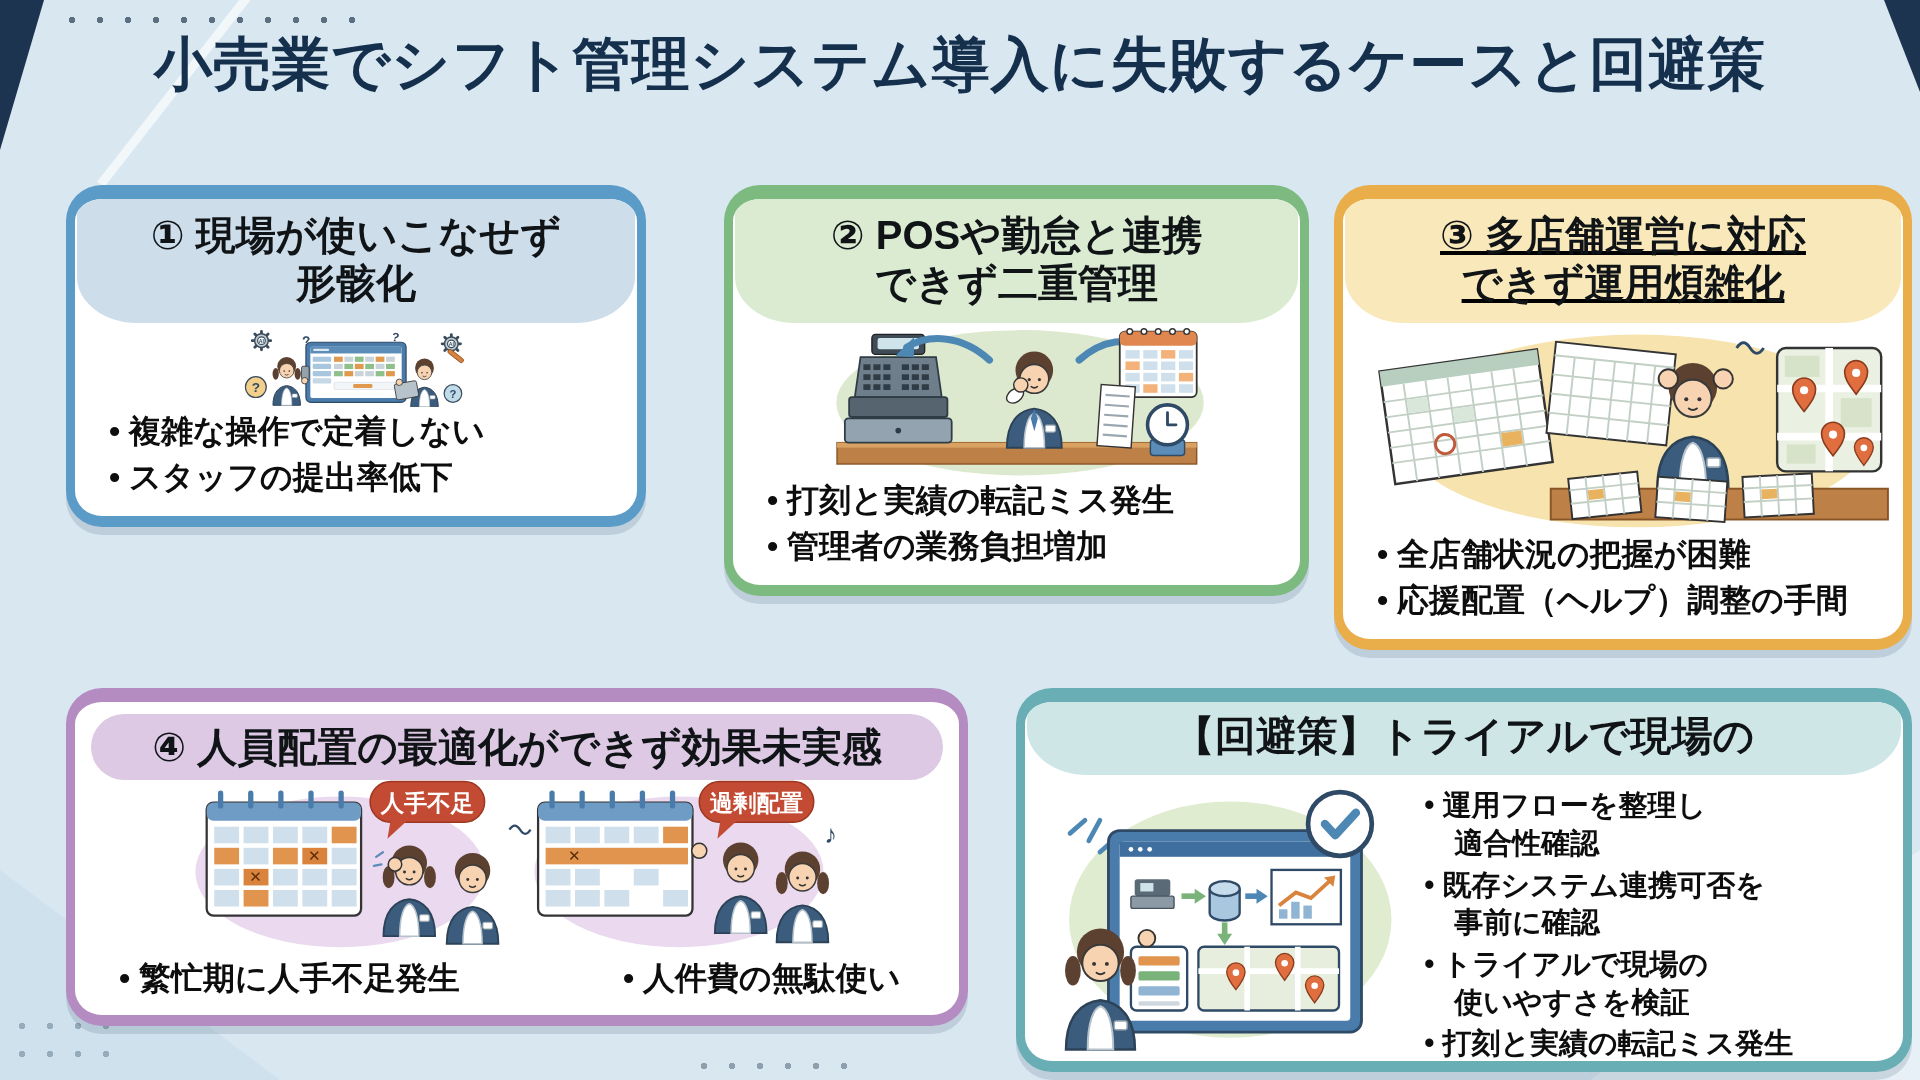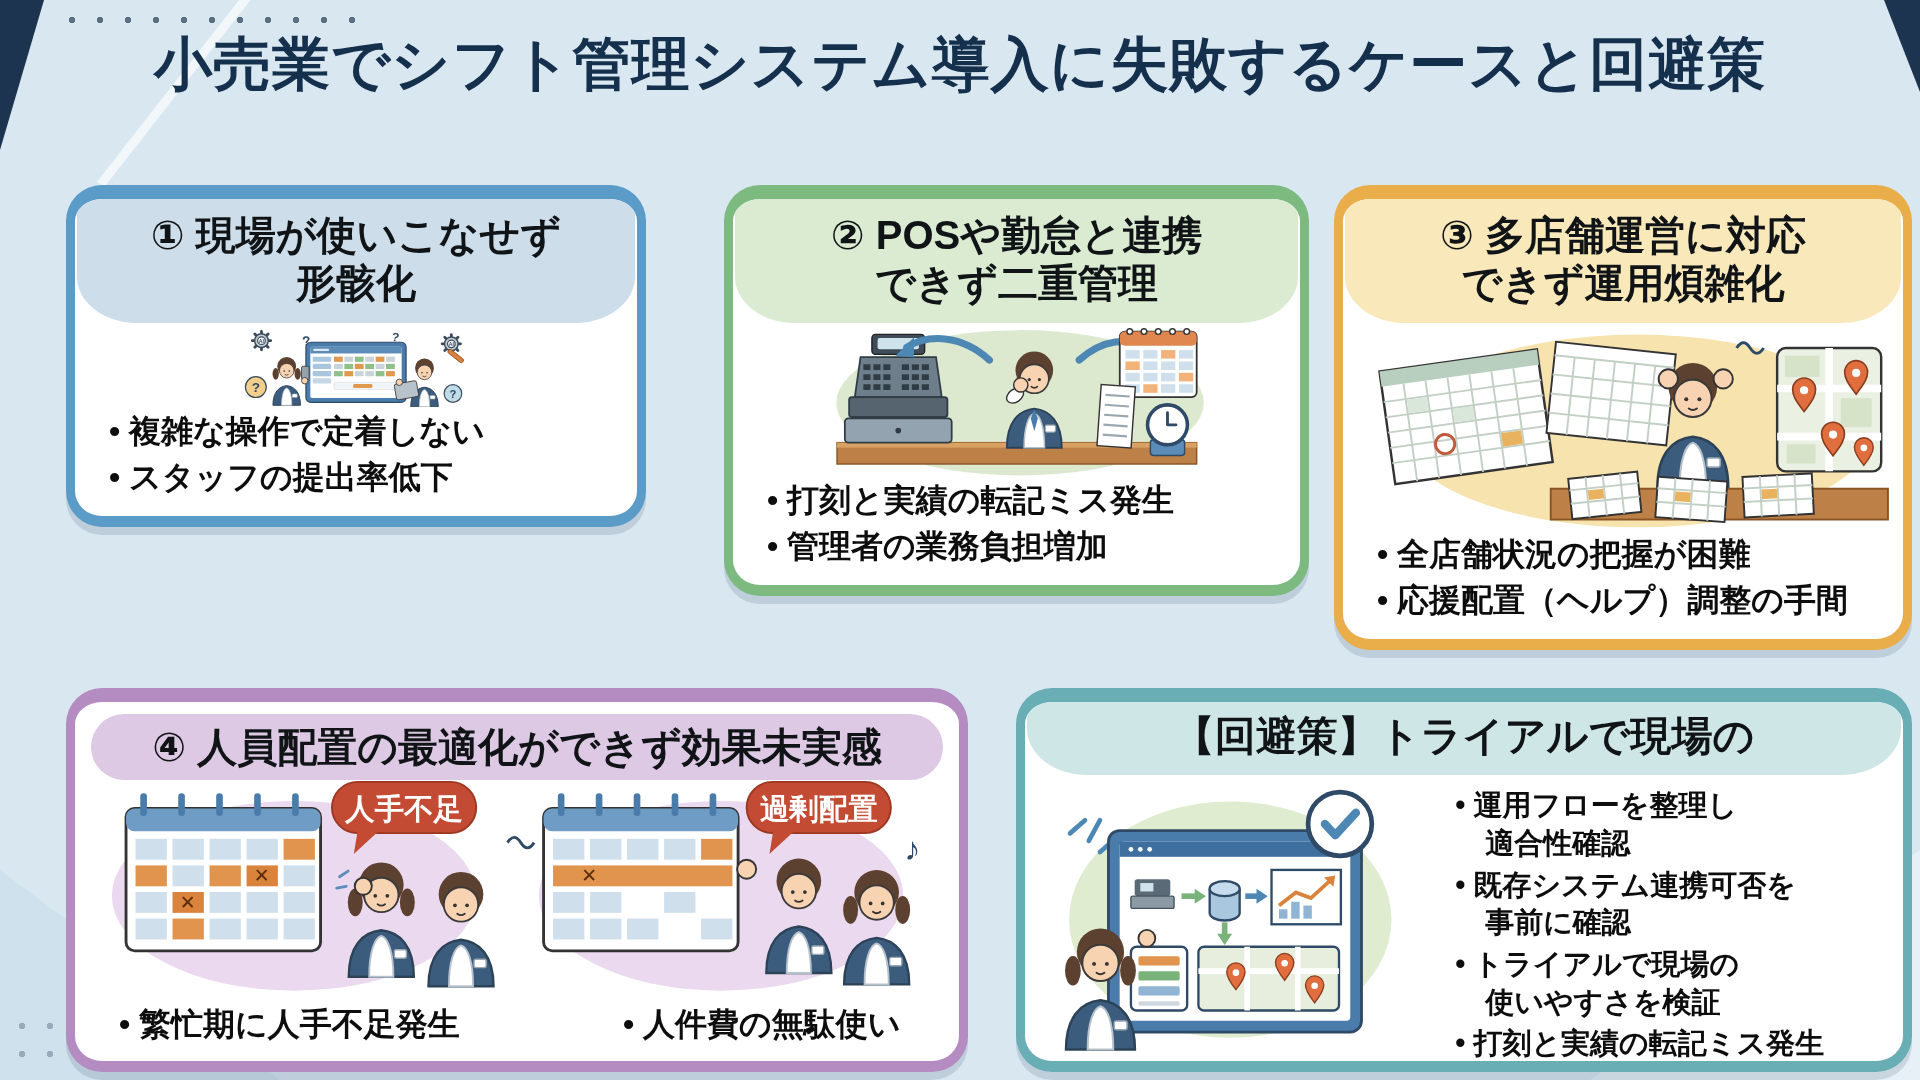--- a/index.html
+++ b/index.html
@@ -37,30 +37,30 @@
   
   .card{
     position:absolute;background:#fff;border-style:solid;box-sizing:border-box;
     border-width:14px 9px 11px 9px;border-radius:36px;
     display:flex;flex-direction:column;overflow:hidden;
     box-shadow:0 8px 0 rgba(25,55,85,.14);
   }
   .card.c1{left:66px;top:185px;width:580px;height:342px;border-color:var(--card1-accent,#5b9bc8);}
   .card.c2{left:724px;top:185px;width:585px;height:411px;border-color:var(--card2-accent,#7cba80);}
   .card.c3{left:1334px;top:185px;width:578px;height:465px;border-color:var(--card3-accent,#e9ad49);}
-  .card.c4{left:66px;top:688px;width:902px;height:384px;border-color:var(--card4-accent,#b58cc2);}
+  .card.c4{left:66px;top:688px;width:902px;height:338px;border-color:var(--card4-accent,#b58cc2);}
   .card.c5{left:1016px;top:688px;width:896px;height:384px;border-color:var(--card5-accent,#6aaeb5);}
 
   .bubble{
     margin:0 2px;padding:12px 6px 16px;text-align:center;
     border-radius:6px 6px 60px 60px / 6px 6px 46px 46px;
   }
   .c1 .bubble{background:var(--card1-header,#cdddea);}
   .c2 .bubble{background:var(--card2-header,#daebd1);}
-  .c3 .bubble{background:var(--card3-header,#f8e8ba);}
+  .c3 .bubble{background:var(--card3-header,#f8e8ba);text-decoration:underline;}
   .c5 .bubble{background:var(--card5-header,#cfe6e6);}
   .bubble-text{
     display:block;white-space:pre-line;font-size:40px;font-weight:900;line-height:1.2;color:#101417;
   }
   .c5 .bubble{padding:10px 6px 14px;}
   .c5 .bubble-text{font-size:41px;}
 
   .band{
     margin:12px 16px 0;padding:9px 6px;text-align:center;border-radius:46px;
     background:var(--card4-header,#ddc9e3);
@@ -75,21 +75,21 @@
     font-size:32px;font-weight:900;color:var(--bullet-text,#0d0d0d);line-height:1.42;
     padding-left:36px;text-indent:-36px;white-space:pre-line;
   }
   ul.bullets li::before{content:"• ";}
 
   .c4-bullets{display:flex;gap:34px;padding:0 20px 14px 44px;}
   .c4-bullets .bullet{font-size:32px;font-weight:900;color:var(--bullet-text,#0d0d0d);}
   .c4-bullets .bullet::before{content:"• ";}
   .c4-bullets .bullet.first{min-width:470px;}
 
-  .c5-body{flex:1;min-height:0;display:flex;padding:4px 14px 10px 8px;gap:31px;}
+  .c5-body{flex:1;min-height:0;display:flex;padding:4px 14px 10px 8px;}
   .c5-illus{width:45%;min-width:0;}
   .c5-illus svg{width:100%;height:100%;display:block;}
   .c5-bullets{flex:1;padding:8px 0 0 6px;margin:0;list-style:none;}
   .c5-bullets li{
     font-size:29px;font-weight:900;color:var(--bullet-text,#0d0d0d);line-height:1.3;
     padding-left:30px;text-indent:-30px;white-space:pre-line;margin-bottom:4px;
   }
   .c5-bullets li::before{content:"• ";}
 
   svg text{font-family:"Liberation Sans","DejaVu Sans",sans-serif;}

